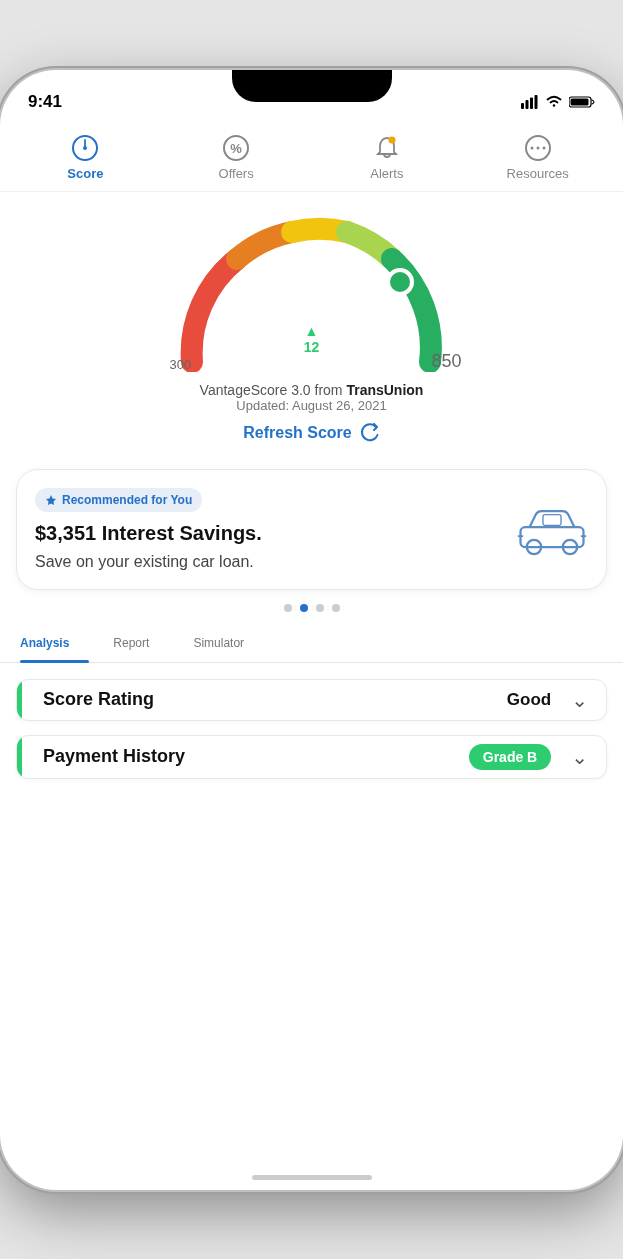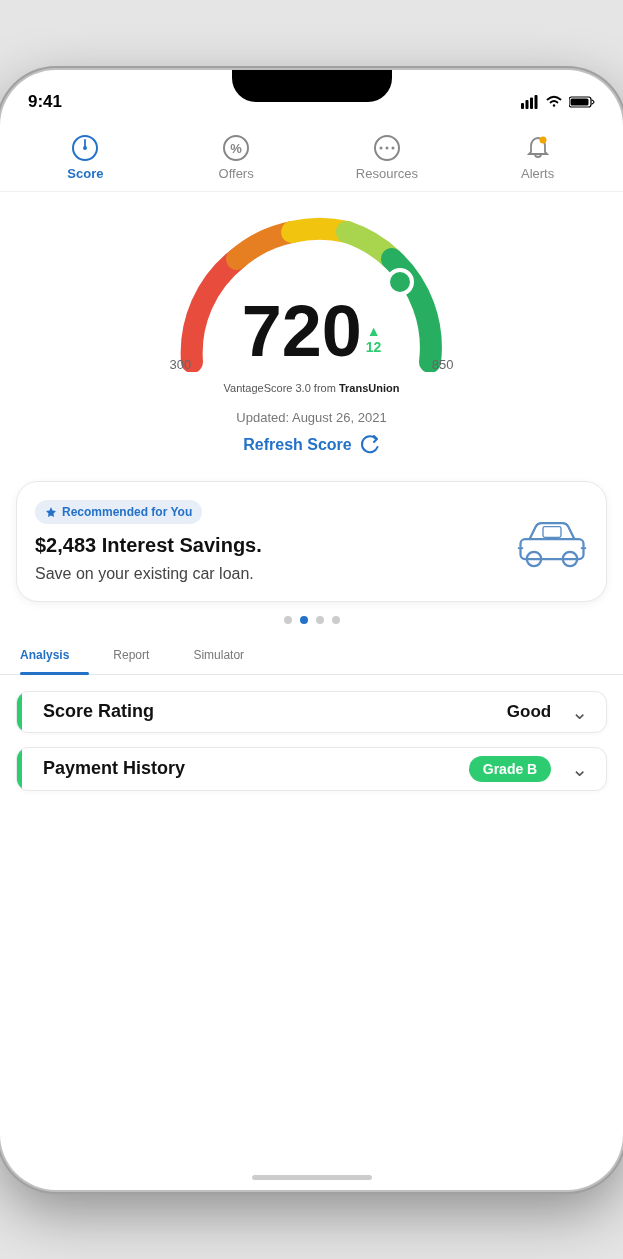--- a/index.html
+++ b/index.html
@@ -153,29 +153,29 @@
       position: absolute;
       bottom: 0;
       left: 8px;
       font-size: 13px;
       color: #666;
     }
 
     .gauge-max {
       position: absolute;
       bottom: 0;
-      right: 8px;
-      font-size: 13px;
+      right: 0;
+      font-size: 18px;
       color: #666;
     }
 
     .score-source {
-      font-size: 11px;
+      font-size: 14px;
       color: #555;
-      margin-bottom: 16px;
+      margin-bottom: 0;
     }
 
     .score-source strong {
       font-weight: 700;
       color: #222;
     }
 
     .score-updated {
       font-size: 13px;
       color: #777;
@@ -430,60 +430,59 @@
           <circle cx="14" cy="14" r="12" stroke="#888" stroke-width="2"></circle>
           <text x="14" y="19" text-anchor="middle" fill="#888" font-size="13" font-weight="600">%</text>
         </svg>
       </div>
       <span class="nav-tab-label">Offers</span>
     </div>
 
     <div class="nav-tab">
       <div class="nav-tab-icon">
         <svg width="28" height="28" viewBox="0 0 28 28" fill="none">
+          <path d="M14 4 C10 4 7 7.5 7 12 L7 18 L5 20 L23 20 L21 18 L21 12 C21 7.5 18 4 14 4Z" stroke="#888" stroke-width="1.8" fill="none"></path>
+          <path d="M11 20 Q11 23 14 23 Q17 23 17 20" stroke="#888" stroke-width="1.8" fill="none"></path>
+          <circle cx="19" cy="6" r="3.5" fill="#f0a500"></circle>
+        </svg>
+      </div>
+      <span class="nav-tab-label">Alerts</span>
+    </div>
+
+    <div class="nav-tab">
+      <div class="nav-tab-icon">
+        <svg width="28" height="28" viewBox="0 0 28 28" fill="none">
           <circle cx="14" cy="14" r="12" stroke="#888" stroke-width="2"></circle>
           <circle cx="8" cy="14" r="1.5" fill="#888"></circle>
           <circle cx="14" cy="14" r="1.5" fill="#888"></circle>
           <circle cx="20" cy="14" r="1.5" fill="#888"></circle>
         </svg>
       </div>
       <span class="nav-tab-label">Resources</span>
     </div>
-
-    <div class="nav-tab">
-      <div class="nav-tab-icon">
-        <svg width="28" height="28" viewBox="0 0 28 28" fill="none">
-          <path d="M14 4 C10 4 7 7.5 7 12 L7 18 L5 20 L23 20 L21 18 L21 12 C21 7.5 18 4 14 4Z" stroke="#888" stroke-width="1.8" fill="none"></path>
-          <path d="M11 20 Q11 23 14 23 Q17 23 17 20" stroke="#888" stroke-width="1.8" fill="none"></path>
-          <circle cx="19" cy="6" r="3.5" fill="#f0a500"></circle>
-        </svg>
-      </div>
-      <span class="nav-tab-label">Alerts</span>
-    </div>
   </div>
 
   <div class="score-section">
     <div class="gauge-container">
       <svg class="gauge-svg" viewBox="0 0 300 160">
 
         <path d="M 30 150 A 120 120 0 0 1 75 47" stroke="#e74c3c" stroke-width="22" fill="none" stroke-linecap="round"></path>
 
         <path d="M 75 47 A 120 120 0 0 1 130 20" stroke="#e67e22" stroke-width="22" fill="none" stroke-linecap="round"></path>
 
         <path d="M 130 20 A 120 120 0 0 1 185 20" stroke="#f1c40f" stroke-width="22" fill="none" stroke-linecap="round"></path>
 
         <path d="M 185 20 A 120 120 0 0 1 230 47" stroke="#a8d44e" stroke-width="22" fill="none" stroke-linecap="round"></path>
 
         <path d="M 230 47 A 120 120 0 0 1 268 150" stroke="#27ae60" stroke-width="22" fill="none" stroke-linecap="round"></path>
 
         <circle cx="238" cy="70" r="12" fill="#27ae60" stroke="white" stroke-width="4"></circle>
       </svg>
 
       <div class="score-display">
-        <span class="score-number">720</span>
         <div class="score-change">
           <span class="score-arrow">▲</span>
           <span class="score-delta">12</span>
         </div>
       </div>
 
       <span class="gauge-min">300</span>
       <span class="gauge-max">850</span>
     </div>
 
@@ -504,21 +503,21 @@
 
   <div class="card-section">
     <div class="card">
       <div class="card-left">
         <div class="recommended-badge">
           <svg width="12" height="12" viewBox="0 0 12 12">
             <polygon points="6,1 7.5,4.5 11,5 8.5,7.5 9,11 6,9.5 3,11 3.5,7.5 1,5 4.5,4.5" fill="#2472c8"></polygon>
           </svg>
           <span>Recommended for You</span>
         </div>
-        <p class="card-title">$2,483 Interest Savings.</p>
+        <p class="card-title">$3,351 Interest Savings.</p>
         <p class="card-subtitle">Save on your existing car loan.</p>
       </div>
       <svg class="card-icon" viewBox="0 0 80 60" fill="none">
         <rect x="5" y="28" width="70" height="22" rx="5" fill="none" stroke="#5b8dc5" stroke-width="2.5"></rect>
         <path d="M15 28 L22 14 Q24 10 28 10 L52 10 Q56 10 58 14 L65 28" stroke="#5b8dc5" stroke-width="2.5" fill="none" stroke-linejoin="round"></path>
         <circle cx="20" cy="50" r="8" fill="none" stroke="#5b8dc5" stroke-width="2.5"></circle>
         <circle cx="60" cy="50" r="8" fill="none" stroke="#5b8dc5" stroke-width="2.5"></circle>
         <line x1="2" y1="38" x2="8" y2="38" stroke="#5b8dc5" stroke-width="2"></line>
         <line x1="72" y1="38" x2="78" y2="38" stroke="#5b8dc5" stroke-width="2"></line>
         <rect x="30" y="14" width="20" height="12" rx="2" fill="none" stroke="#5b8dc5" stroke-width="1.5"></rect>

